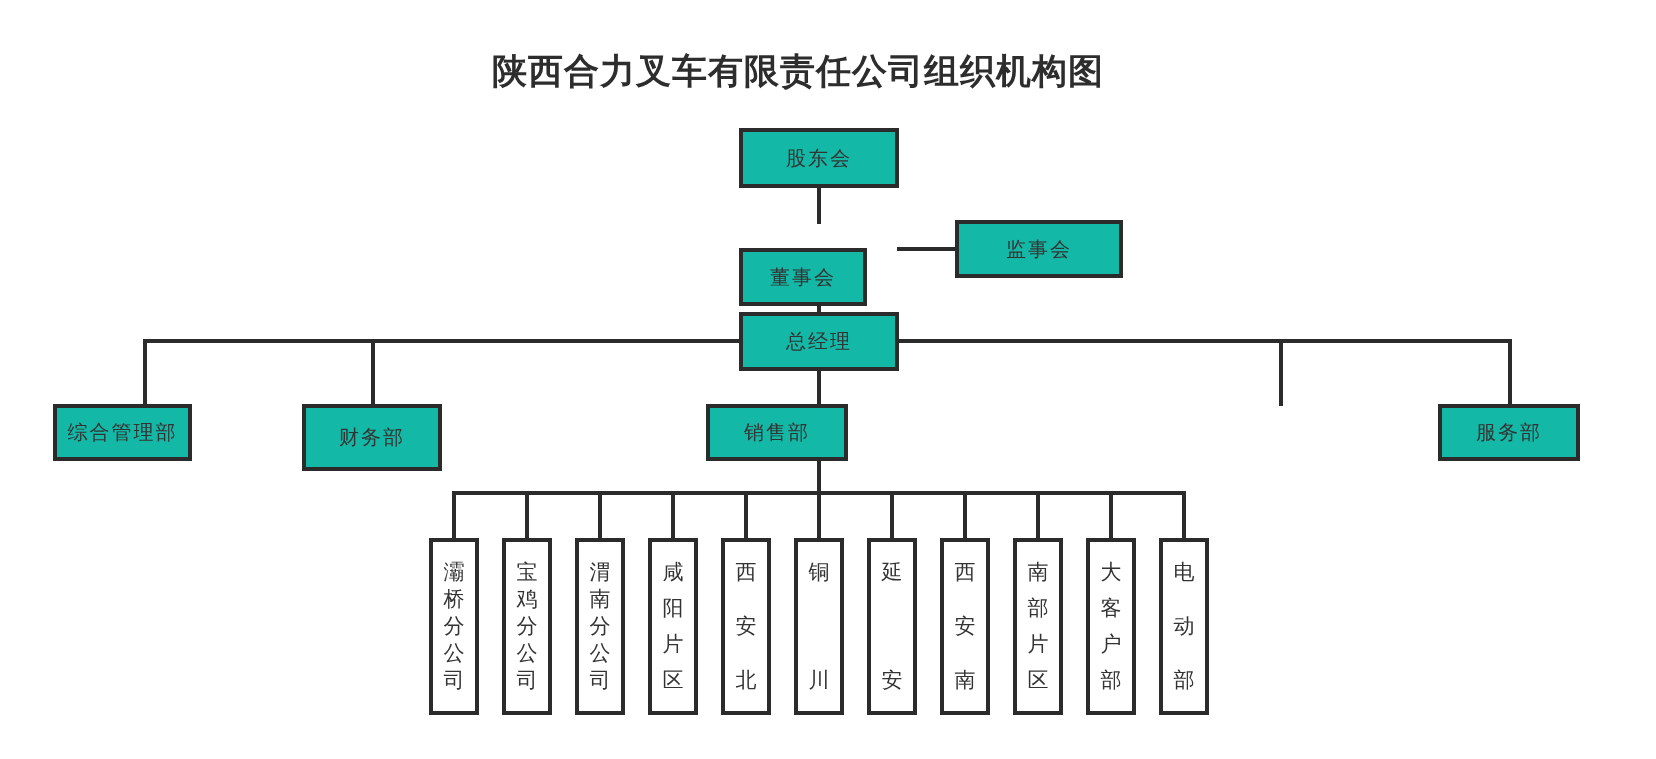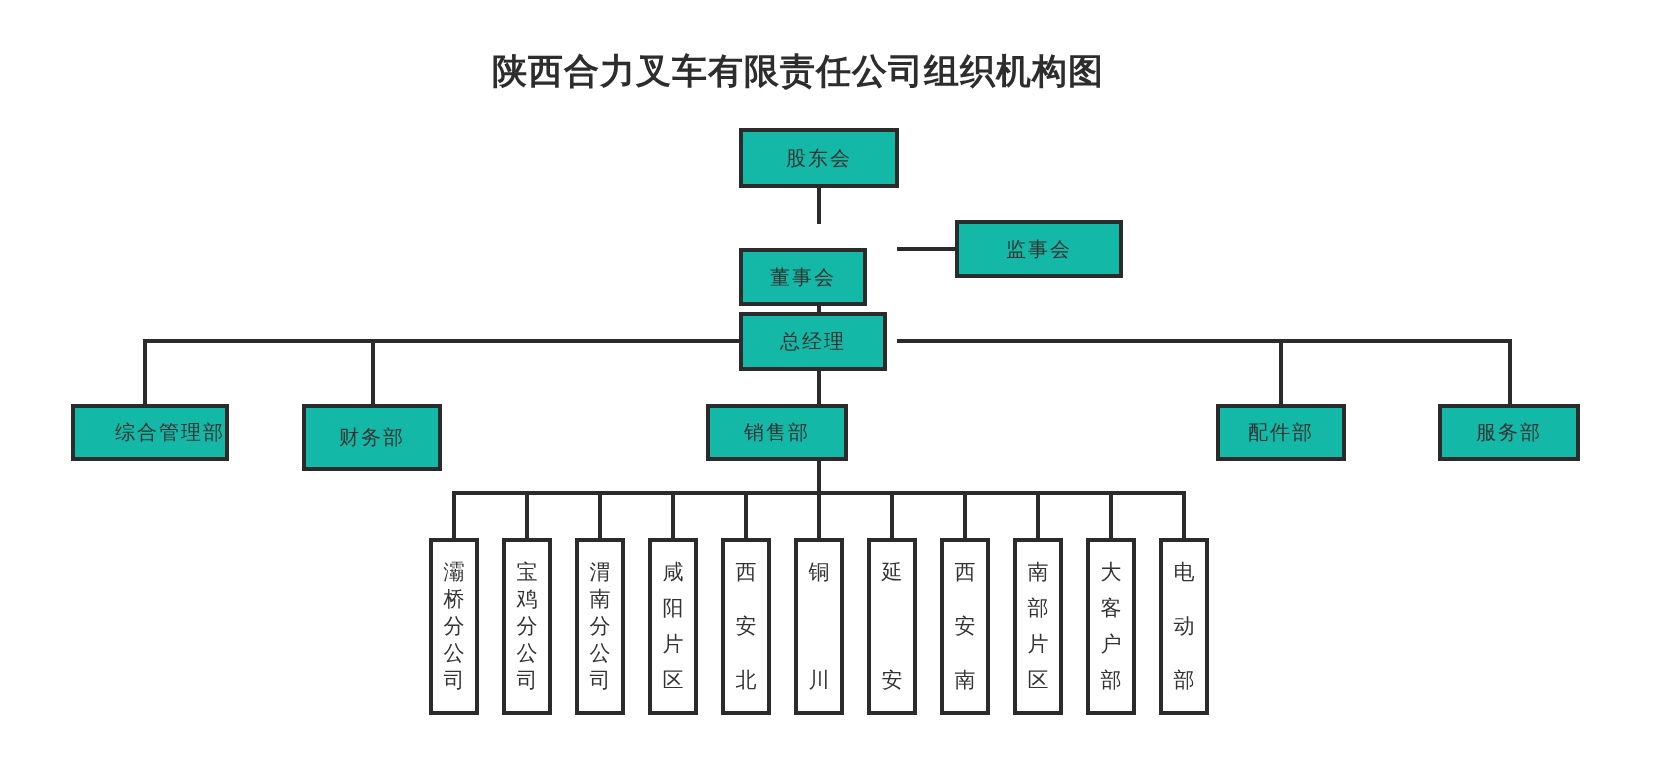--- a/index.html
+++ b/index.html
@@ -99,39 +99,36 @@
   </div>
 
   <div class="node" style="left:739px;top:220px;width:128px;height:58px;margin-top:28px;">
     <span>董事会</span>
   </div>
 
   <div class="node" style="left:955px;top:220px;width:168px;height:58px;">
     <span>监事会</span>
   </div>
 
-  <div class="node" style="left:739px;top:312px;width:148px;height:59px;">
+  <div class="node" style="left:739px;top:312px;width:160px;height:59px;">
     <span>总经理</span>
   </div>
 
-  <div class="node" style="left:71px;top:404px;width:158px;height:57px;justify-content:flex-end;">
+  <div class="node" style="left:53px;top:404px;width:139px;height:57px;">
     <span>综合管理部</span>
   </div>
 
   <div class="node" style="left:302px;top:404px;width:140px;height:67px;">
     <span>财务部</span>
   </div>
 
   <div class="node" style="left:706px;top:404px;width:142px;height:57px;">
     <span>销售部</span>
   </div>
 
-  <div class="node" style="left:1216px;top:404px;width:130px;height:57px;">
-    <span>配件部</span>
-  </div>
 
   <div class="node" style="left:1438px;top:404px;width:142px;height:57px;justify-content:center;">
     <span>服务部</span>
   </div>
 
   <div class="vbox" style="left:429px;top:538px;width:50px;height:177px;">
       <span>灞</span>
       <span>桥</span>
       <span>分</span>
       <span>公</span>

